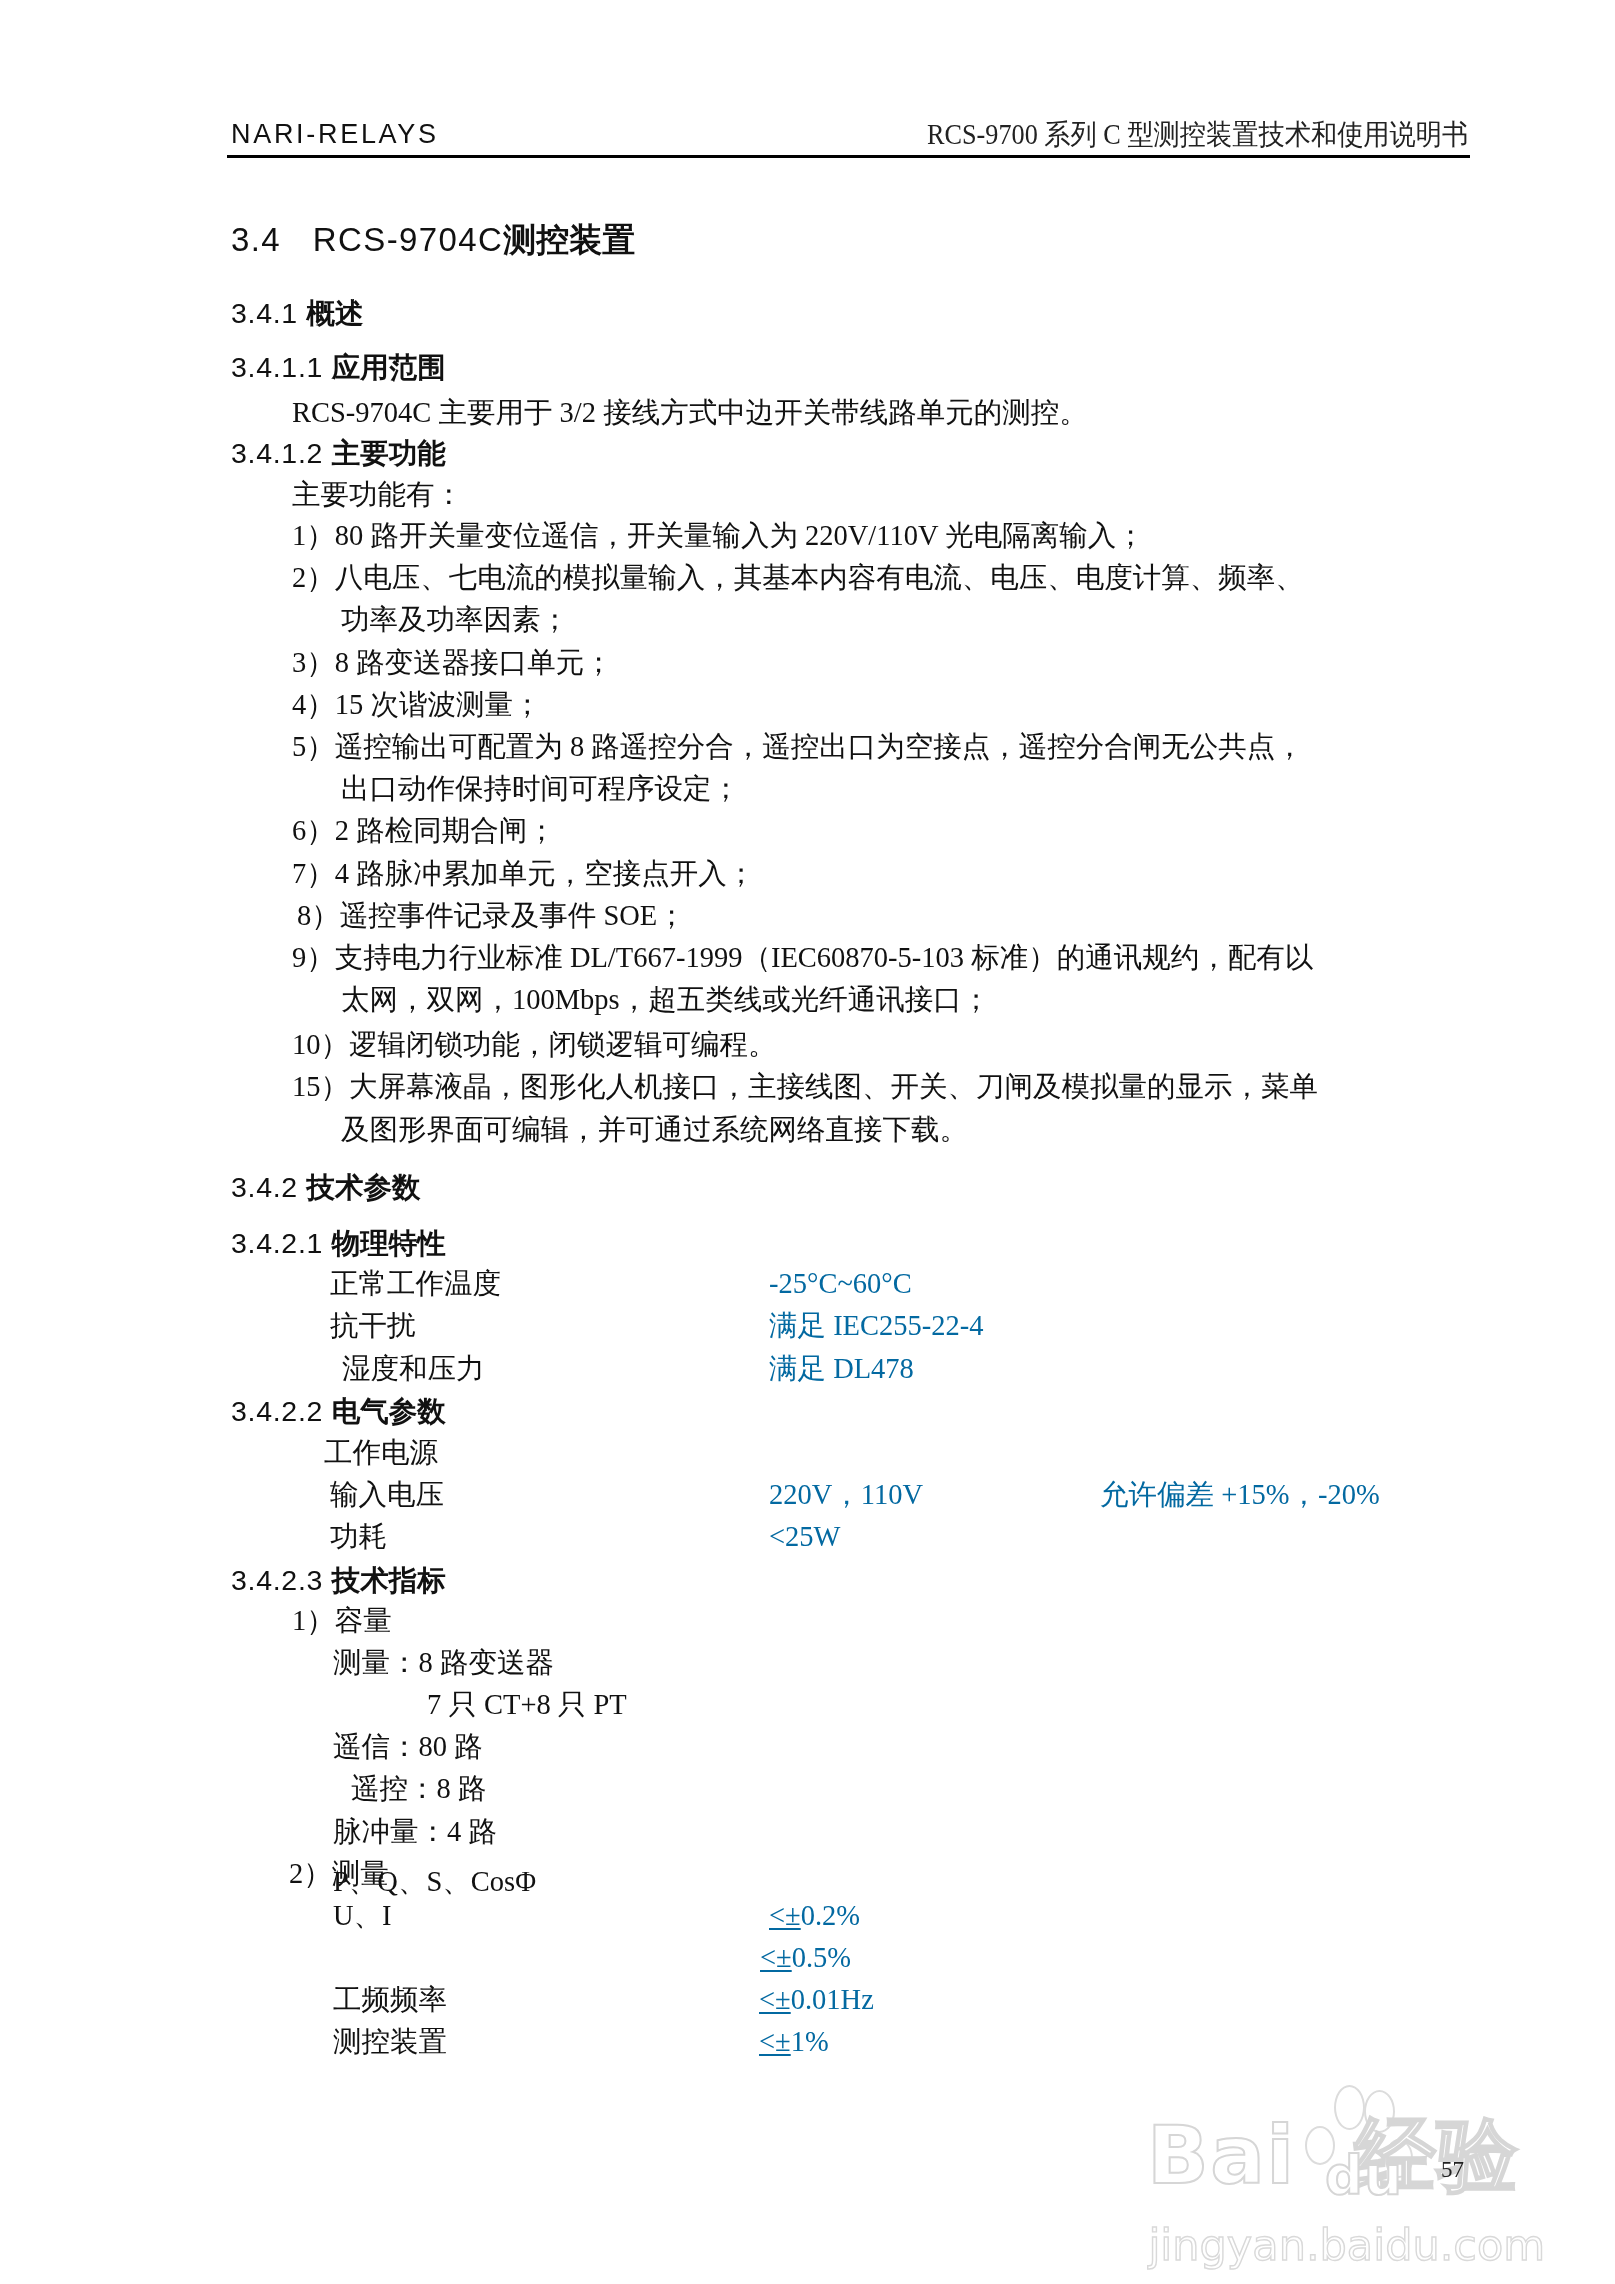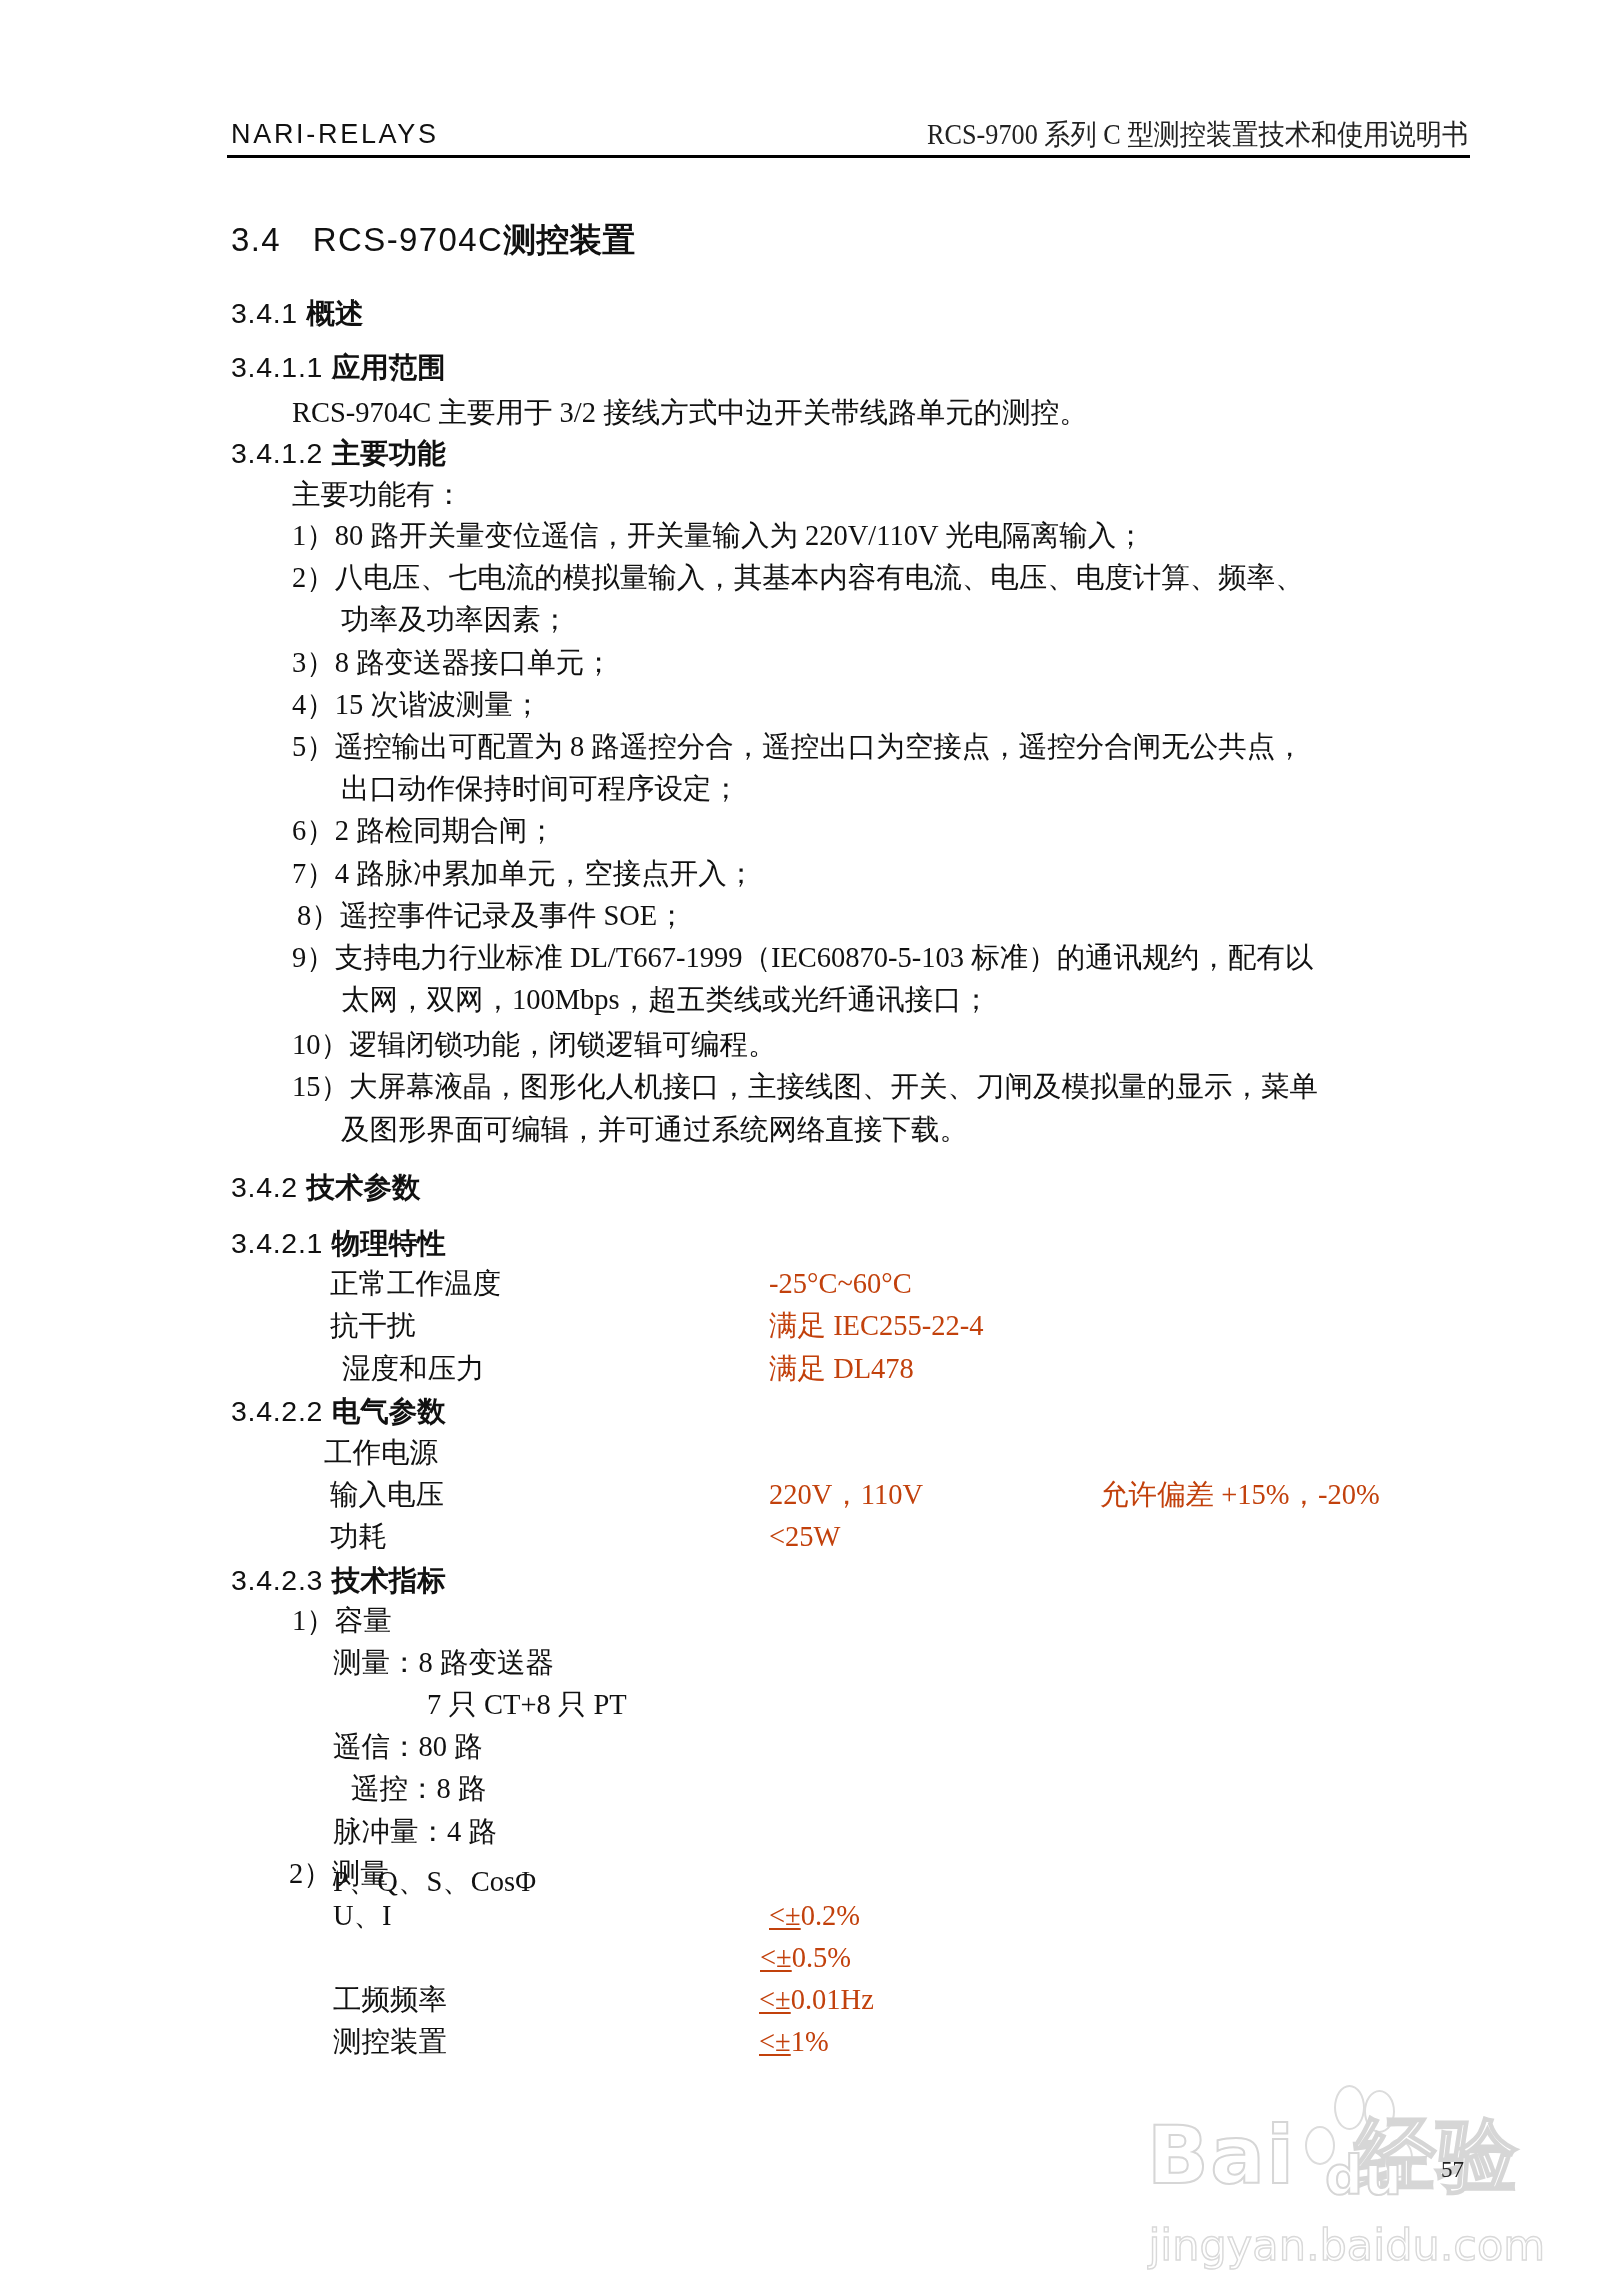--- a/index.html
+++ b/index.html
@@ -5,21 +5,21 @@
   html, body { margin: 0; padding: 0; background: #ffffff; }
   body { width: 1616px; height: 2284px; position: relative; overflow: hidden; color: #111; }
   .page { position: absolute; left: 0; top: 0; width: 1616px; height: 2284px; background: #fff; }
   .ln { position: absolute; white-space: pre; line-height: 1; font-family: "Liberation Serif", "DejaVu Serif", serif; font-size: 28.5px; color: #111; }
   .hdr-left { position: absolute; left: 231px; top: 121px; font-family: "Liberation Sans", "DejaVu Sans", sans-serif; font-size: 27px; letter-spacing: 2.7px; color: #111; white-space: pre; line-height: 1; }
   .hdr-right { position: absolute; right: 148px; top: 121px; font-family: "Liberation Serif", "DejaVu Serif", serif; font-size: 28.5px; color: #222; white-space: pre; line-height: 1; transform: scaleX(0.92); transform-origin: right center; }
   .hdr-rule { position: absolute; left: 227px; top: 155px; width: 1243px; height: 3.4px; background: #000; }
   .h1 { font-family: "Liberation Sans", "DejaVu Sans", sans-serif; font-size: 33px; letter-spacing: 1.4px; }
   .h2 { font-family: "Liberation Sans", "DejaVu Sans", sans-serif; font-size: 28.5px; letter-spacing: 0.7px; }
   .h2 .zh, .h1 .zh { font-weight: bold; letter-spacing: 0; font-family: Liberation Serif, serif; }
-  .val { position: absolute; white-space: pre; line-height: 1; font-family: "Liberation Serif", "DejaVu Serif", serif; font-size: 28.5px; color: #c2410c; }
+  .val { position: absolute; white-space: pre; line-height: 1; font-family: "Liberation Serif", "DejaVu Serif", serif; font-size: 28.5px; color: #0369a1; }
   .le { text-decoration: underline; text-underline-offset: 2.7px; }
   .pageno { position: absolute; left: 1441px; top: 2158px; font-family: "Liberation Serif", "DejaVu Serif", serif; font-size: 23px; color: #222; line-height: 1; }
   .wm { position: absolute; left: 1147px; top: 2078px; width: 380px; height: 217px; pointer-events: none; }
   .wm-big { position: absolute; left: 0; top: 37px; font-family: "DejaVu Sans", sans-serif; font-weight: bold; font-size: 81px; color: #fff; -webkit-text-stroke: 2px #d6d6d6; letter-spacing: 1.4px; line-height: 1; white-space: pre; }
   .wm-url { position: absolute; left: 1.4px; top: 146px; font-family: "DejaVu Sans", sans-serif; font-size: 43px; color: #fff; -webkit-text-stroke: 1.4px #d9d9d9; line-height: 1; white-space: pre; }
   .wm-paw { position: absolute; border: 2.7px solid #dcdcdc; border-radius: 50%; background: #fff; }
 </style>
 </head>
 <body>
 

